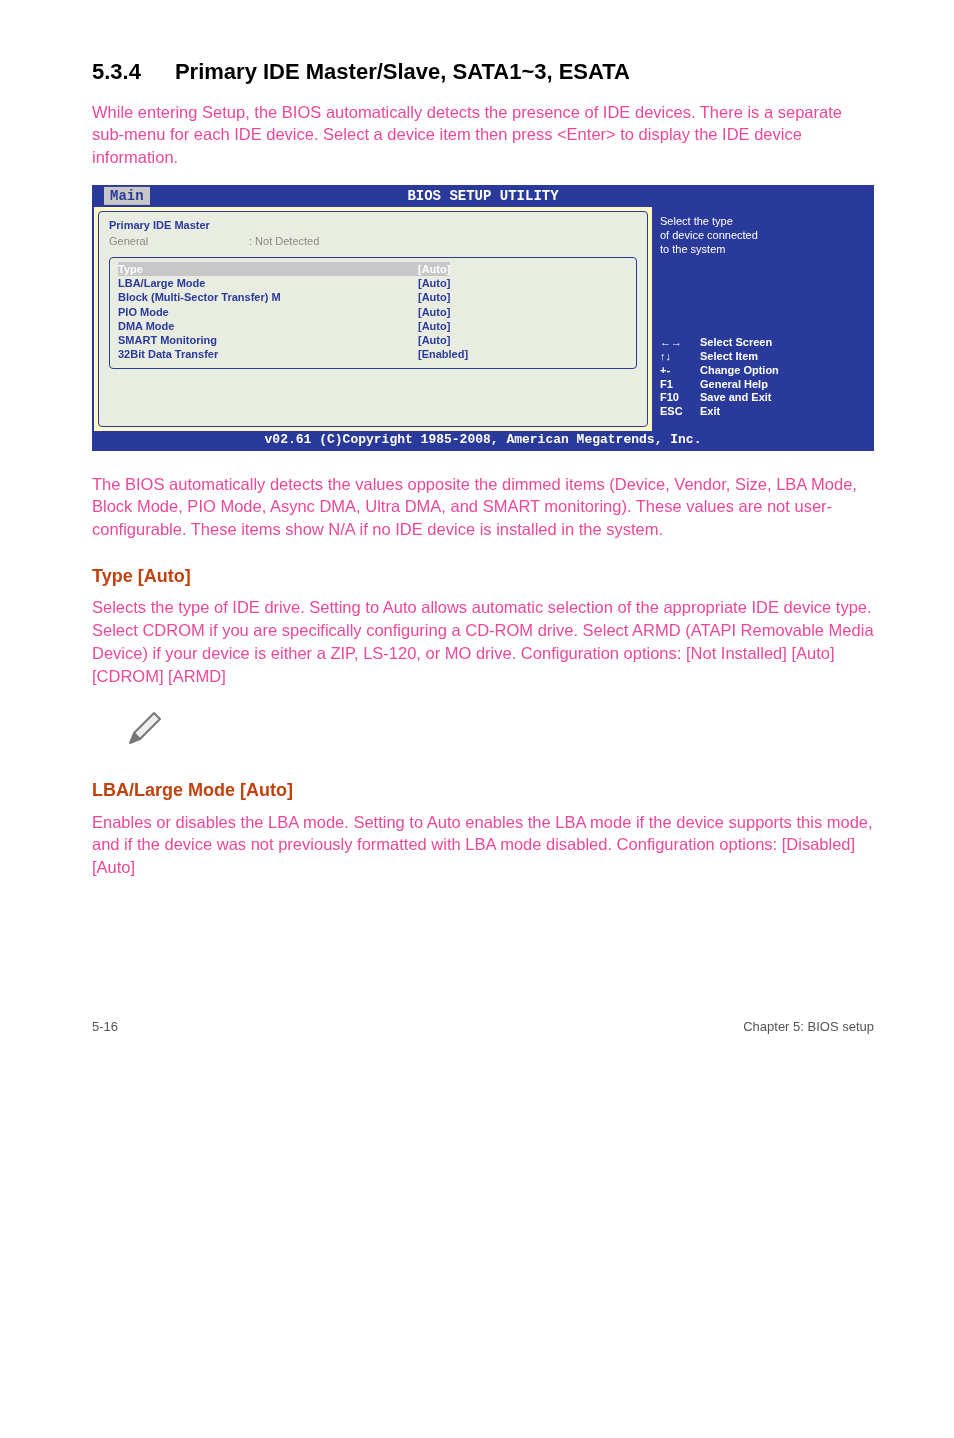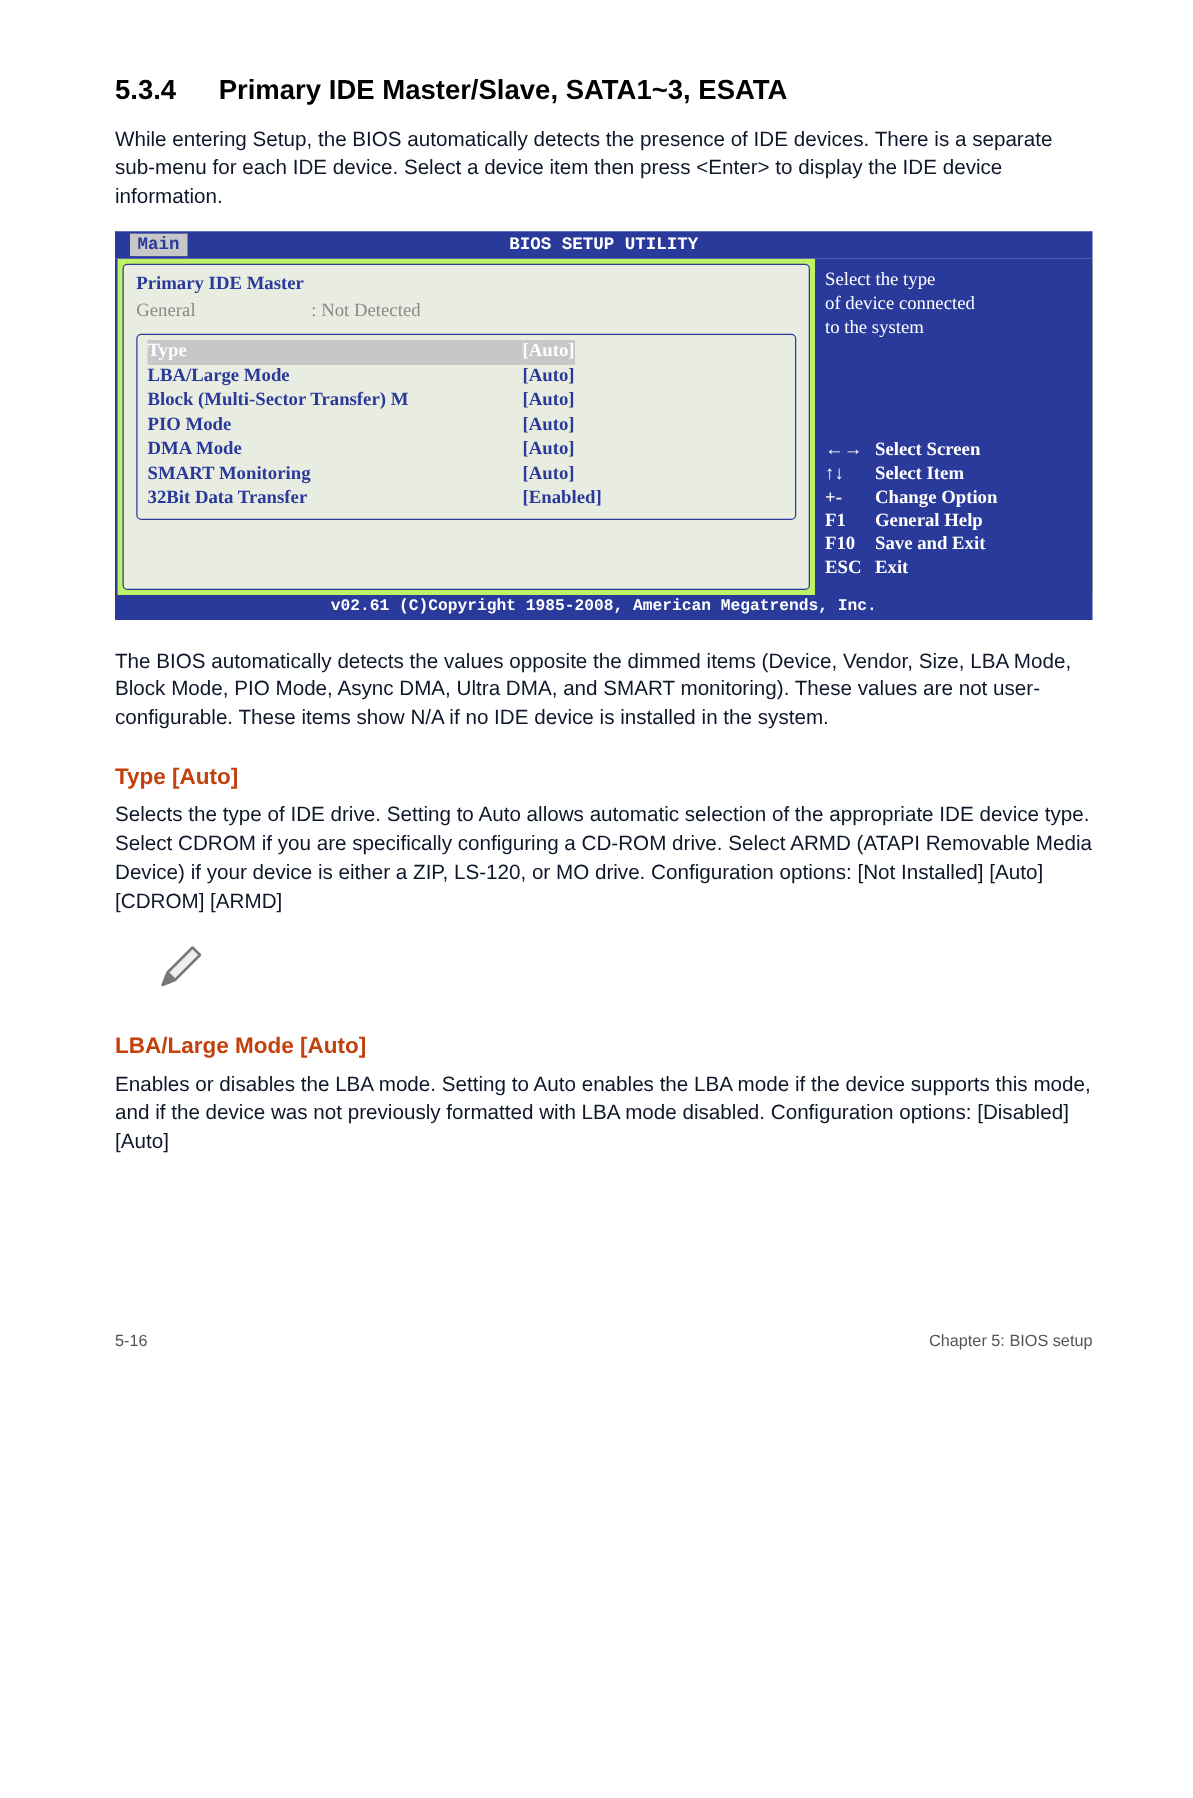--- a/index.html
+++ b/index.html
@@ -14,21 +14,21 @@
   }
   h2.section-title {
     font-size: 22px;
     font-weight: bold;
     color: #000;
     margin-bottom: 14px;
   }
   h2.section-title .num { display:inline-block; margin-right: 34px; }
   p.body {
     font-size: 16.5px;
-    color: #0f172a;
+    color: #ec4899;
     margin-bottom: 16px;
     line-height: 1.38;
   }
   h3.sub {
     font-size: 18px;
     font-weight: bold;
     color: #c2410c;
     margin-top: 24px;
     margin-bottom: 8px;
   }
@@ -51,25 +51,25 @@
     left: 12px;
     top: 50%;
     transform: translateY(-50%);
     background: #c7c7c7;
     color: #2a3a9a;
     padding: 0 6px;
     font-weight: bold;
   }
   .bios-body {
     display: flex;
-    font-family: Liberation Serif, serif;
-    font-size: 15px;
+    font-family: Liberation Sans, sans-serif;
+    font-size: 11px;
     border-left: 2px solid #2a3a9a;
     border-right: 2px solid #2a3a9a;
-    background: #bef264;
+    background: #fef9c3;
   }
   .bios-left {
     flex: 1 1 auto;
     background: #e9ece1;
     border: 1px solid #2a3a9a;
     margin: 4px;
     border-radius: 4px;
     padding: 6px 10px 10px 10px;
   }
   .bios-right {

